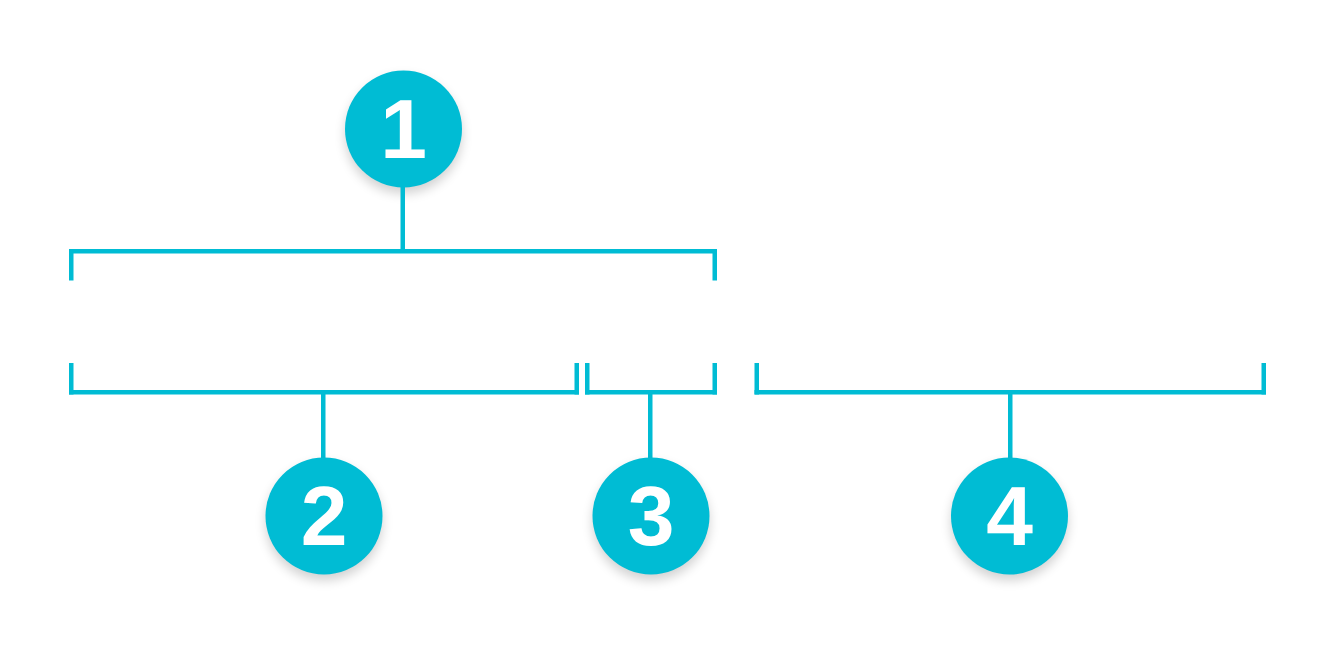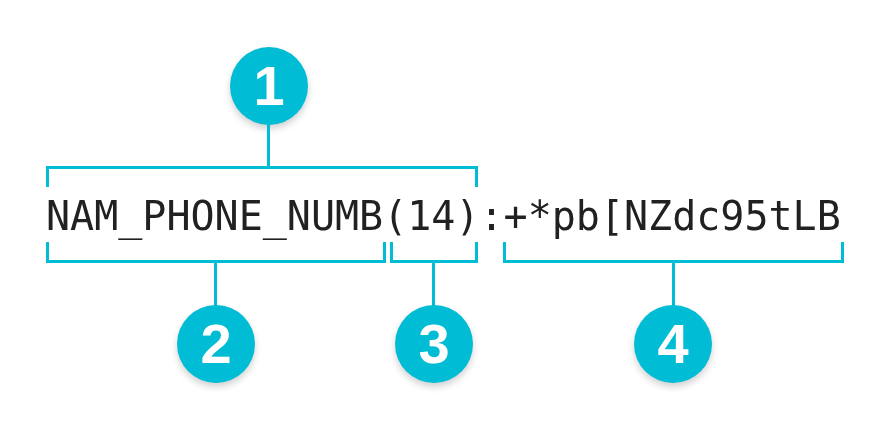--- a/index.html
+++ b/index.html
@@ -75,21 +75,20 @@
 <body>
 
 <div class="canvas">
 
   <div class="circle c1">
     <span>1</span>
   </div>
   <div class="stem s1"></div>
   <div class="bracket top b1"></div>
 
-  <div class="code-line"><span>NAM_PHONE_NUMB</span><span>(14)</span><span>:</span><span>+*pb[NZdc95tLB</span></div>
 
   <div class="bracket bottom b2"></div>
   <div class="stem s2"></div>
   <div class="circle c2">
     <span>2</span>
   </div>
 
   <div class="bracket bottom b3"></div>
   <div class="stem s3"></div>
   <div class="circle c3">

